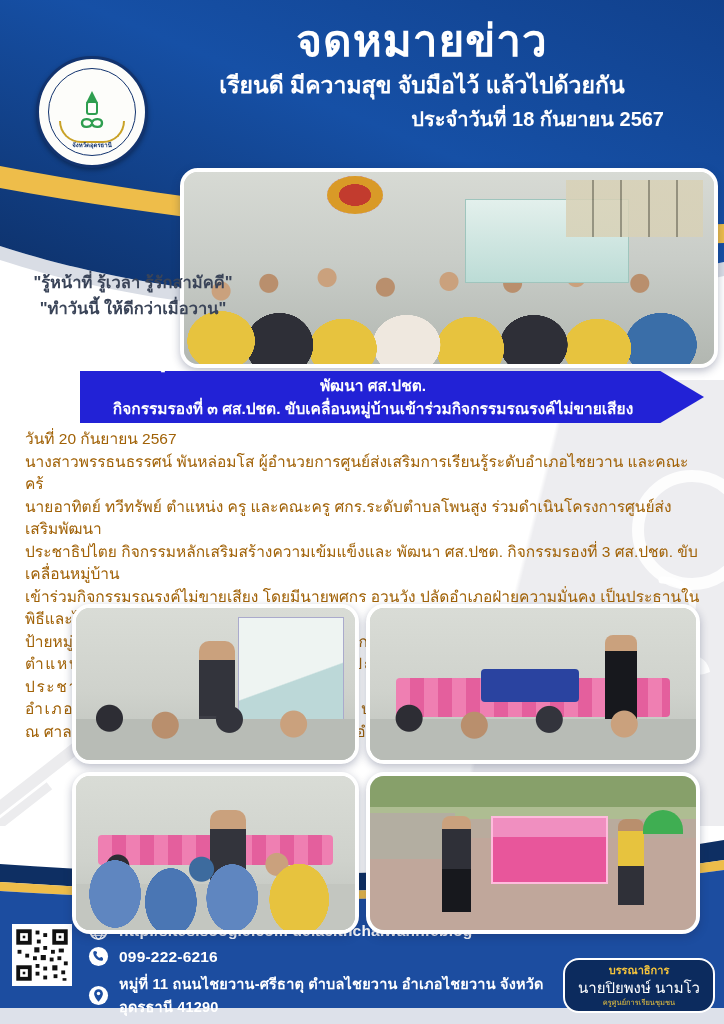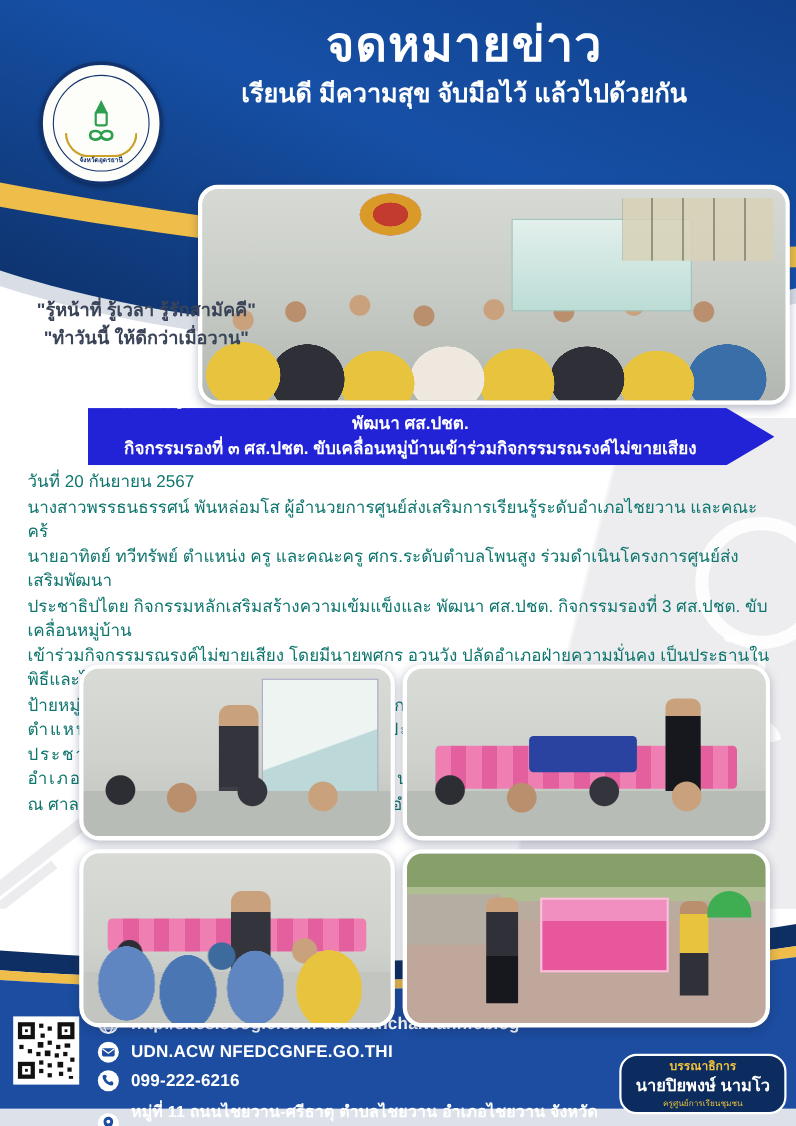--- a/index.html
+++ b/index.html
@@ -101,21 +101,21 @@
 
   
   .quote{position:absolute;top:270px;left:28px;width:210px;z-index:4;text-align:center;
          font-size:16.5px;font-weight:bold;color:#3a4458;line-height:1.55;}
   .arrow-banner{position:absolute;top:371px;left:80px;width:624px;height:52px;z-index:4;
       background:#2222d6;color:#fff;display:flex;flex-direction:column;justify-content:center;
       text-align:center;padding:2px 52px 2px 14px;
       clip-path:polygon(0 0,93% 0,100% 50%,93% 100%,0 100%);
       filter:drop-shadow(4px 5px 0 rgba(12,35,90,.40));}
   .arrow-banner div{font-size:15.5px;font-weight:bold;line-height:1.5;}
-  .article{position:absolute;top:428px;left:25px;width:678px;z-index:4;color:#0f766e;
+  .article{position:absolute;top:428px;left:25px;width:678px;z-index:4;color:#a16207;
       font-size:15.5px;line-height:22.5px;}
   .article .a-line.sp{letter-spacing:1.6px;}
   .side-wash{position:absolute;top:380px;right:0;width:330px;height:500px;z-index:0;
       background:linear-gradient(104deg,rgba(236,237,240,0) 38%,#ededf0 39%);}
   .ornament-swirl{position:absolute;top:560px;right:2px;width:120px;height:180px;z-index:1;}
   .streak{position:absolute;background:#ececee;z-index:1;}
   .s1{top:778px;left:-30px;width:120px;height:12px;transform:rotate(-38deg);}
   .s2{top:812px;left:-40px;width:100px;height:9px;transform:rotate(-38deg);}
   .circle-deco{position:absolute;top:470px;right:-28px;width:120px;height:120px;border-radius:50%;
       border:12px solid rgba(255,255,255,.85);z-index:1;}
@@ -127,21 +127,21 @@
   .qr{position:absolute;top:924px;left:12px;width:60px;height:62px;background:#fff;padding:3px;z-index:4;}
   .contacts{position:absolute;top:920px;left:88px;width:470px;z-index:4;color:#fff;}
   .c-row{display:flex;align-items:center;gap:10px;margin-bottom:5px;}
   .c-ic{width:21px;height:21px;flex:0 0 21px;}
   .c-tx{font-size:15.5px;font-weight:bold;letter-spacing:.2px;}
   .c-row.addr .c-tx{font-size:14.5px;}
   .badge{position:absolute;top:958px;left:563px;width:152px;height:55px;z-index:5;
       background:#0c2b5e;border:2.5px solid #fff;border-radius:16px;text-align:center;
       display:flex;flex-direction:column;justify-content:center;line-height:1.2;}
   .b-label{color:#f5c43c;font-size:11px;font-weight:bold;}
-  .b-name{color:#fff;font-size:15px;font-weight:bold;margin-top:1px;}
+  .b-name{color:#fff;font-size:15px;font-weight:normal;margin-top:1px;}
   .b-role{color:#e8c23f;font-size:7.5px;margin-top:1px;}
 </style>
 </head>
 <body>
 
 <div class="page">
 
   <div class="side-wash"></div>
   <div class="circle-deco"></div>
   <div class="streak s1"></div>
@@ -168,20 +168,21 @@
           <rect x="15" y="13" width="10" height="12" rx="2" fill="none" stroke="#2e9e4f" stroke-width="2"></rect>
           <path d="M10 34 c0-5 8-5 10-1 c2-4 10-4 10 1 c0 5-8 5-10 1 c-2 4-10 4-10-1 Z" fill="none" stroke="#2e9e4f" stroke-width="2.4"></path>
         </svg>
         <div class="wreath"></div>
         <div class="logo-caption">จังหวัดอุดรธานี</div>
       </div>
     </div>
     <div class="titles">
       <div class="t-main">จดหมายข่าว</div>
       <div class="t-motto">เรียนดี  มีความสุข   จับมือไว้ แล้วไปด้วยกัน</div>
+      <div class="t-date">ประจำวันที่ 18 กันยายน 2567</div>
     </div>
   </div>
 
   <div class="photo main-photo">
     <div class="scene sc-group"></div>
     <div class="sc-banner-teal"></div>
     <div class="sc-ornament"></div>
     <div class="sc-frames"></div>
   </div>
 
@@ -299,28 +300,20 @@
         <ellipse cx="11" cy="11" rx="4" ry="9" fill="none" stroke="#fff" stroke-width="1.4"></ellipse>
         <line x1="2" y1="11" x2="20" y2="11" stroke="#fff" stroke-width="1.4"></line>
         <line x1="3.5" y1="6" x2="18.5" y2="6" stroke="#fff" stroke-width="1.2"></line>
         <line x1="3.5" y1="16" x2="18.5" y2="16" stroke="#fff" stroke-width="1.2"></line>
       </svg>
       <span class="c-tx">http:/sites.soogle.com deiac.thchaiwannfeblog</span>
     </div>
     <div class="c-row">
       <svg class="c-ic" viewBox="0 0 22 22">
         <circle cx="11" cy="11" r="10" fill="#fff"></circle>
-        <rect x="5" y="7.2" width="12" height="8" rx="1.4" fill="#1c4da0"></rect>
-        <path d="M5.5 8 L11 12 L16.5 8" fill="none" stroke="#fff" stroke-width="1.3"></path>
-      </svg>
-      <span class="c-tx">UDN.ACW NFEDCGNFE.GO.THI</span>
-    </div>
-    <div class="c-row">
-      <svg class="c-ic" viewBox="0 0 22 22">
-        <circle cx="11" cy="11" r="10" fill="#fff"></circle>
         <path d="M7.2 5.2c1.4 0 2.2.8 2.3 1.8l-.8 1.8c.2 1.2 2.3 3.3 3.5 3.5l1.8-.8c1 .1 1.8.9 1.8 2.3 0 .9-.8 1.7-1.8 1.7-4.3-.3-8.2-4.2-8.5-8.5 0-1 .8-1.8 1.7-1.8z" fill="#1c4da0"></path>
       </svg>
       <span class="c-tx">099-222-6216</span>
     </div>
     <div class="c-row addr">
       <svg class="c-ic" viewBox="0 0 22 22">
         <circle cx="11" cy="11" r="10" fill="#fff"></circle>
         <path d="M11 4.5 a4.6 4.6 0 0 1 4.6 4.6 c0 3.4-4.6 8.4-4.6 8.4 s-4.6-5-4.6-8.4 A4.6 4.6 0 0 1 11 4.5 z" fill="#1c4da0"></path>
         <circle cx="11" cy="9" r="1.8" fill="#fff"></circle>
       </svg>

